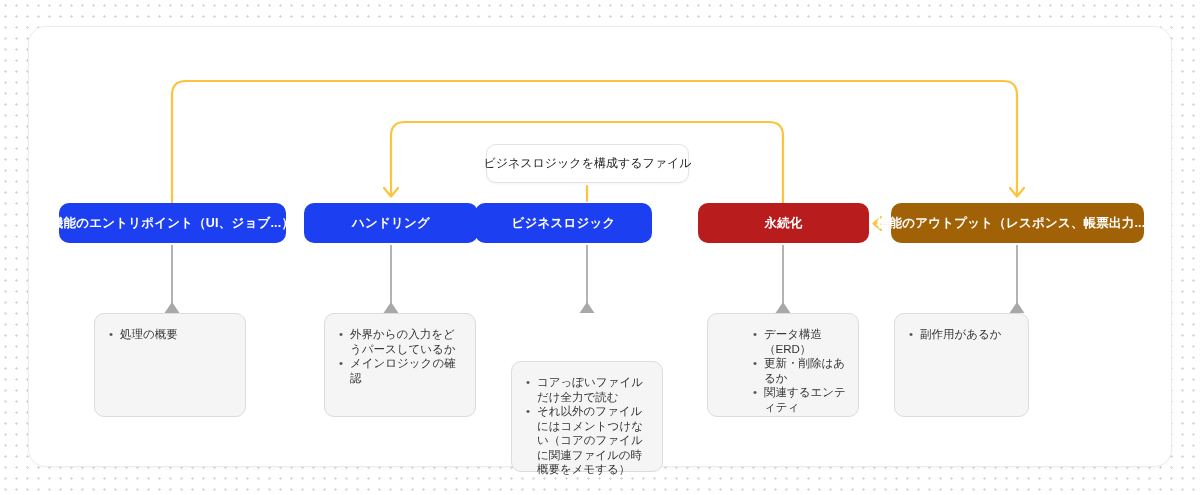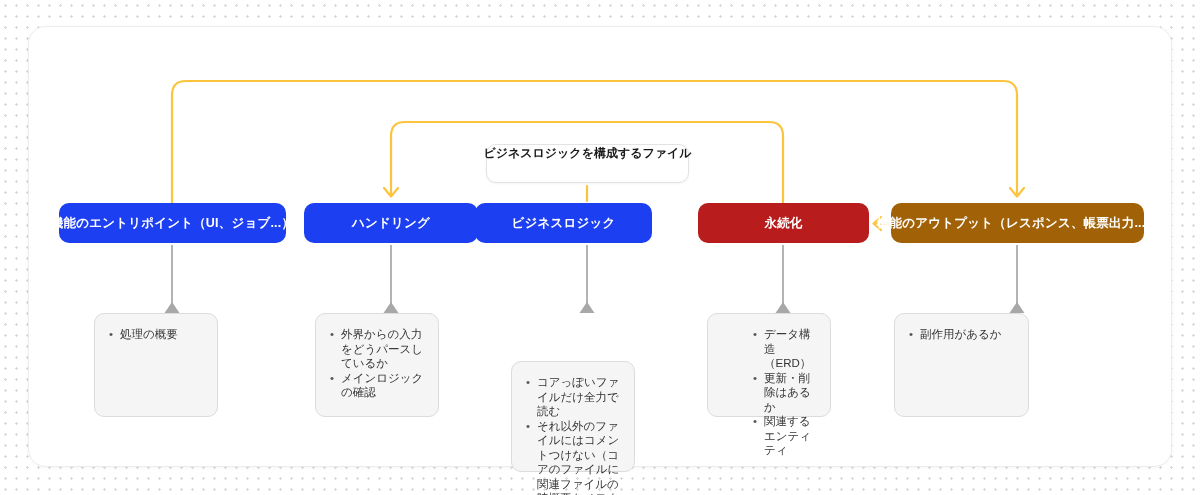--- a/index.html
+++ b/index.html
@@ -48,41 +48,42 @@
   .node-5 { left: 862px; width: 253px; }
   .label-box {
     position: absolute;
     left: 457px; top: 117px;
     width: 203px; height: 39px;
     background: #ffffff;
     border: 1px solid #e3e3e3;
     border-radius: 10px;
     box-shadow: 0 1px 3px rgba(0,0,0,0.05);
     display: flex;
+    align-items: center;
     justify-content: center;
     font-size: 12px;
-    font-weight: 700;
+    font-weight: 400;
     color: #1a1a1a;
     white-space: nowrap;
   }
   .note {
     position: absolute;
     top: 286px;
-    width: 124px;
+    width: 152px;
     height: 104px;
     background: #f5f5f5;
     border: 1px solid #dcdcdc;
     border-radius: 10px;
     padding: 13px 12px 10px 12px;
     color: #333333;
     font-size: 11.5px;
     line-height: 14.5px;
   }
   .note-1 { left: 65px; }
-  .note-2 { left: 286px; }
+  .note-2 { left: 295px; }
   .note-3 { left: 482px; height: 111px; margin-top: 48px; }
   .note-4 { left: 678px; padding-left: 43px; }
   .note-5 { left: 865px; width: 135px; }
   .note ul { list-style: none; }
   .note li { position: relative; padding-left: 13px; }
   .note li::before {
     content: "\2022";
     position: absolute;
     left: 2px;
     color: #555;

